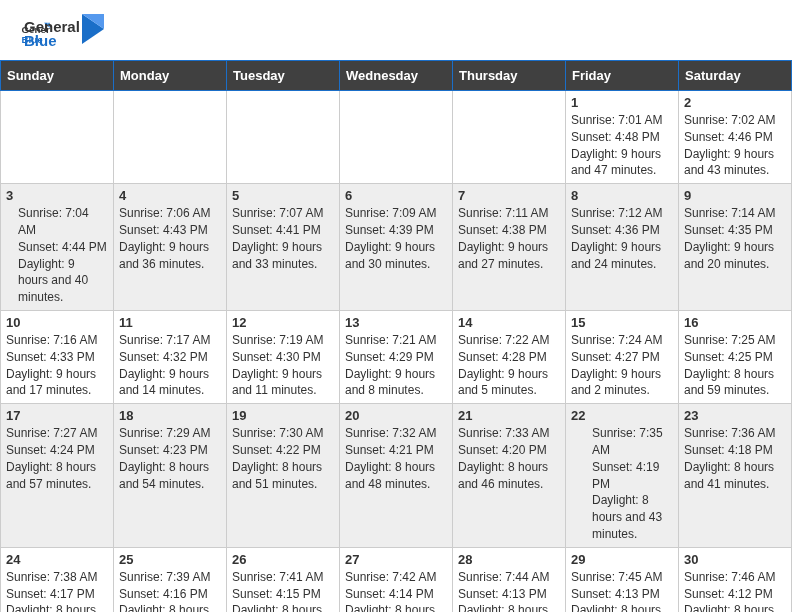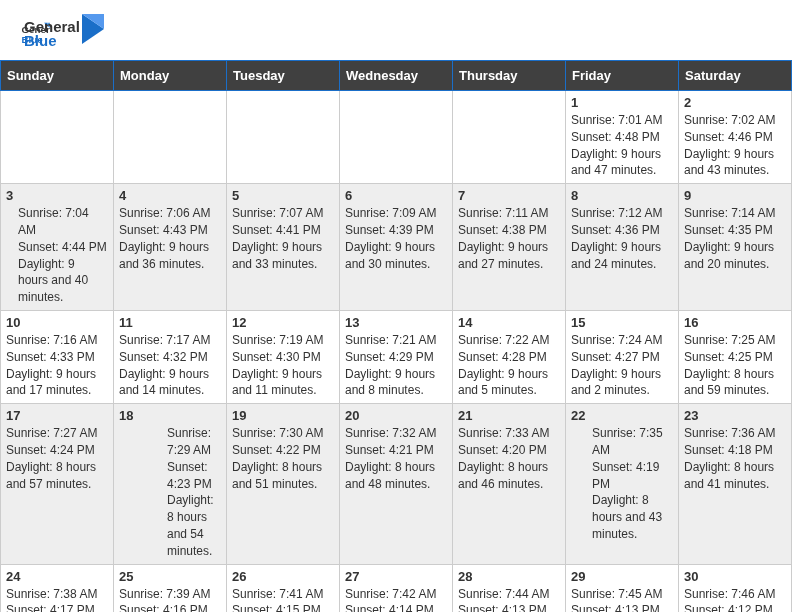--- a/index.html
+++ b/index.html
@@ -231,21 +231,21 @@
       </tr>
       <tr>
         <td>
           <span class="day-number">17</span>
           <div class="day-info" style="white-space: pre-line;">Sunrise: 7:27 AM
 Sunset: 4:24 PM
 Daylight: 8 hours and 57 minutes.</div>
         </td>
         <td>
           <span class="day-number">18</span>
-          <div class="day-info" style="white-space: pre-line; margin-left: 48px;">Sunrise: 7:29 AM
+          <div class="day-info" style="white-space: pre-line;">Sunrise: 7:29 AM
 Sunset: 4:23 PM
 Daylight: 8 hours and 54 minutes.</div>
         </td>
         <td>
           <span class="day-number">19</span>
           <div class="day-info" style="white-space: pre-line;">Sunrise: 7:30 AM
 Sunset: 4:22 PM
 Daylight: 8 hours and 51 minutes.</div>
         </td>
         <td>

